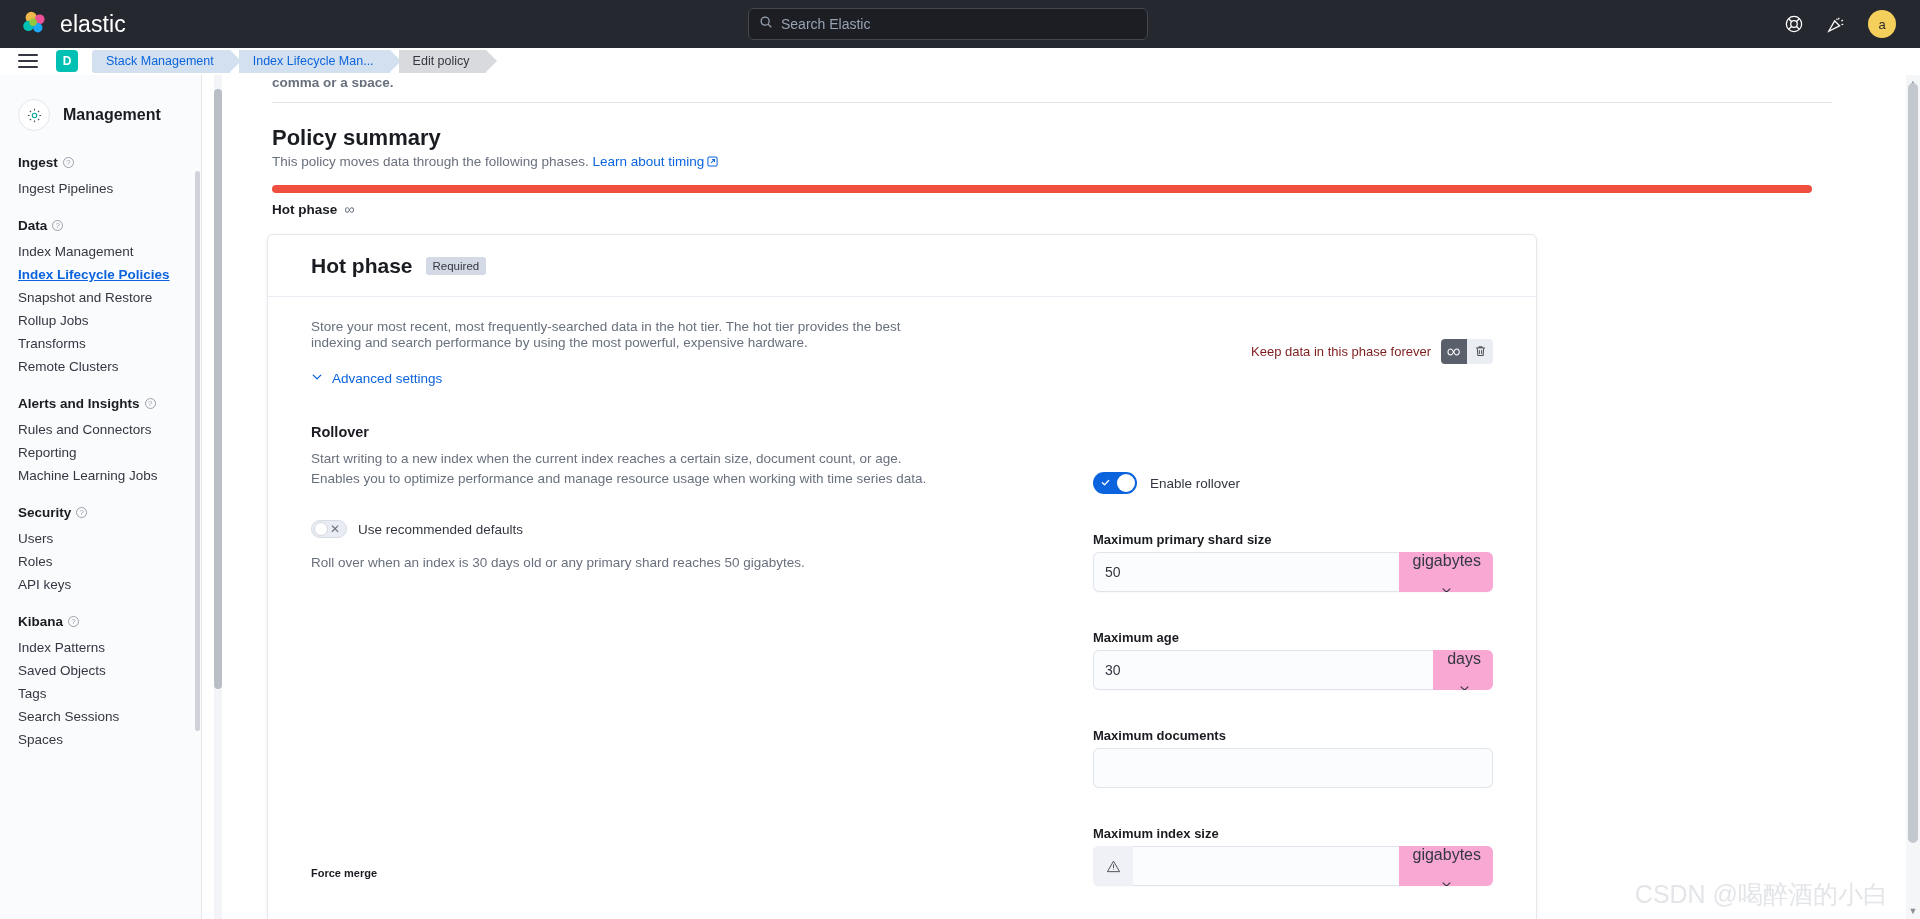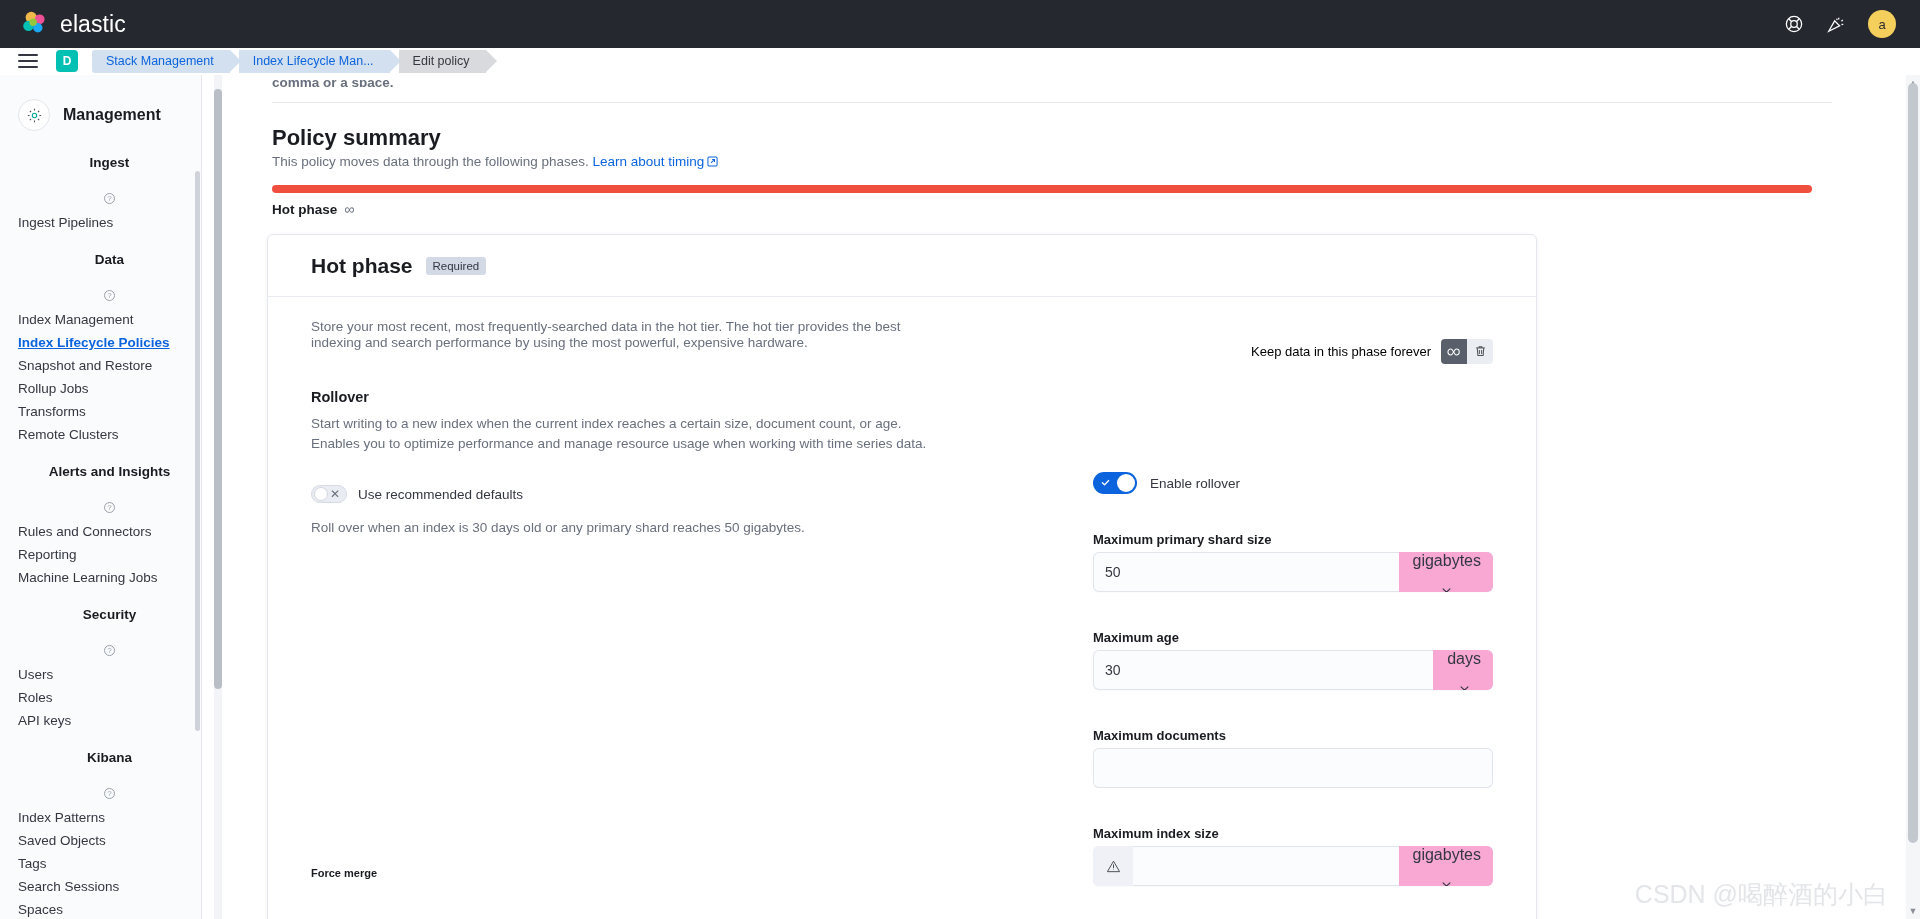--- a/index.html
+++ b/index.html
@@ -106,23 +106,22 @@
   }
   .sb-gear {
     width: 32px; height: 32px; border-radius: 50%;
     background: #ffffff; border: 1px solid #e3e6eb;
     display: flex; align-items: center; justify-content: center;
   }
   .sb-title { font-size: 16px; font-weight: 700; color: #1a1c21; }
   .sb-group-title {
     font-size: 13.5px; font-weight: 700; color: #1a1c21;
     padding: 0 0 0 18px;
-    display: flex; align-items: center; gap: 23px;
+    display: flex; align-items: center; gap: 5px;
     margin-bottom: 7px;
-    flex-direction: column;
   }
   .q-icon {
     width: 11px; height: 11px; border-radius: 50%;
     border: 1px solid #9aa1ab; color: #9aa1ab;
     font-size: 8px; line-height: 9px; text-align: center;
     display: inline-block; font-weight: 400;
   }
   .sb-item {
     font-size: 13.5px; color: #343741;
     padding: 0 0 0 18px; height: 23px;
@@ -223,21 +222,21 @@
   .adv-settings {
     margin-top: 20px;
     font-size: 13.5px; color: #0b64dd;
     display: flex; align-items: center; gap: 9px;
     cursor: pointer;
   }
   .keep-forever {
     position: absolute; right: 43px; top: 42px;
     display: flex; align-items: center; gap: 10px;
   }
-  .keep-label { font-size: 13px; color: #000000; }
+  .keep-label { font-size: 13px; color: #7f1d1d; }
   .icon-group { display: flex; }
   .icon-btn {
     width: 26px; height: 25px;
     display: flex; align-items: center; justify-content: center;
     cursor: pointer;
   }
   .icon-btn.sel { background: #5a606b; color: #ffffff; border-radius: 4px 0 0 4px; }
   .icon-btn.unsel { background: #eaedf2; color: #4d5259; border-radius: 0 4px 4px 0; }
 
   
@@ -377,20 +376,29 @@
         <circle cx="12" cy="9" r="6" fill="#f0b74a"></circle>
         <circle cx="21" cy="11" r="5.2" fill="#ee5097"></circle>
         <circle cx="9" cy="18" r="5.6" fill="#00bfb3"></circle>
         <circle cx="19" cy="20" r="5" fill="#1ba9f5"></circle>
         <circle cx="14" cy="14" r="4" fill="#93c83e"></circle>
       </svg>
     </span>
     <span class="brand-name">elastic</span>
   </div>
 
+  <div class="global-search">
+    <span>
+      <svg width="14" height="14" viewBox="0 0 16 16" fill="none" stroke="#98a2b3" stroke-width="1.4">
+        <circle cx="7" cy="7" r="4.6"></circle>
+          <line x1="10.4" y1="10.4" x2="14" y2="14"></line>
+      </svg>
+    </span>
+    <span class="ph">Search Elastic</span>
+  </div>
 
   <div class="header-right">
     <span class="hicon">
       <svg width="20" height="20" viewBox="0 0 22 22" fill="none" stroke="#ffffff" stroke-width="1.4">
         <circle cx="11" cy="11" r="8.4"></circle>
           <circle cx="11" cy="11" r="3.6"></circle>
         <line x1="5.2" y1="5.2" x2="8.5" y2="8.5"></line>
           <line x1="13.5" y1="13.5" x2="16.8" y2="16.8"></line>
         <line x1="16.8" y1="5.2" x2="13.5" y2="8.5"></line>
           <line x1="8.5" y1="13.5" x2="5.2" y2="16.8"></line>
@@ -539,20 +547,28 @@
                   <path d="M6.3 3.6V2.3h3.4v1.3"></path>
                 <path d="M4 3.6l.8 9.4h6.4l.8-9.4"></path>
                 <path d="M6.6 6v5M9.4 6v5"></path>
               </svg>
             </span>
           </span>
         </div>
 
         <div class="desc">Store your most recent, most frequently-searched data in the hot tier. The hot tier provides the best indexing and search performance by using the most powerful, expensive hardware.</div>
 
+        <div class="adv-settings">
+          <span>
+            <svg width="12" height="12" viewBox="0 0 14 14" fill="none" stroke="#0b64dd" stroke-width="1.6" stroke-linecap="round" stroke-linejoin="round">
+              <path d="M2.6 4.8 L7 9.2 L11.4 4.8"></path>
+            </svg>
+          </span>
+          <span>Advanced settings</span>
+        </div>
 
         <div class="rollover-wrap">
           <div class="sec-title">Rollover</div>
           <div class="sec-desc">Start writing to a new index when the current index reaches a certain size, document count, or age. Enables you to optimize performance and manage resource usage when working with time series data.</div>
 
           <div class="recommend-row">
             <span class="switch-off">
               <span class="knob"></span>
               <span class="x">✕</span>
             </span>

